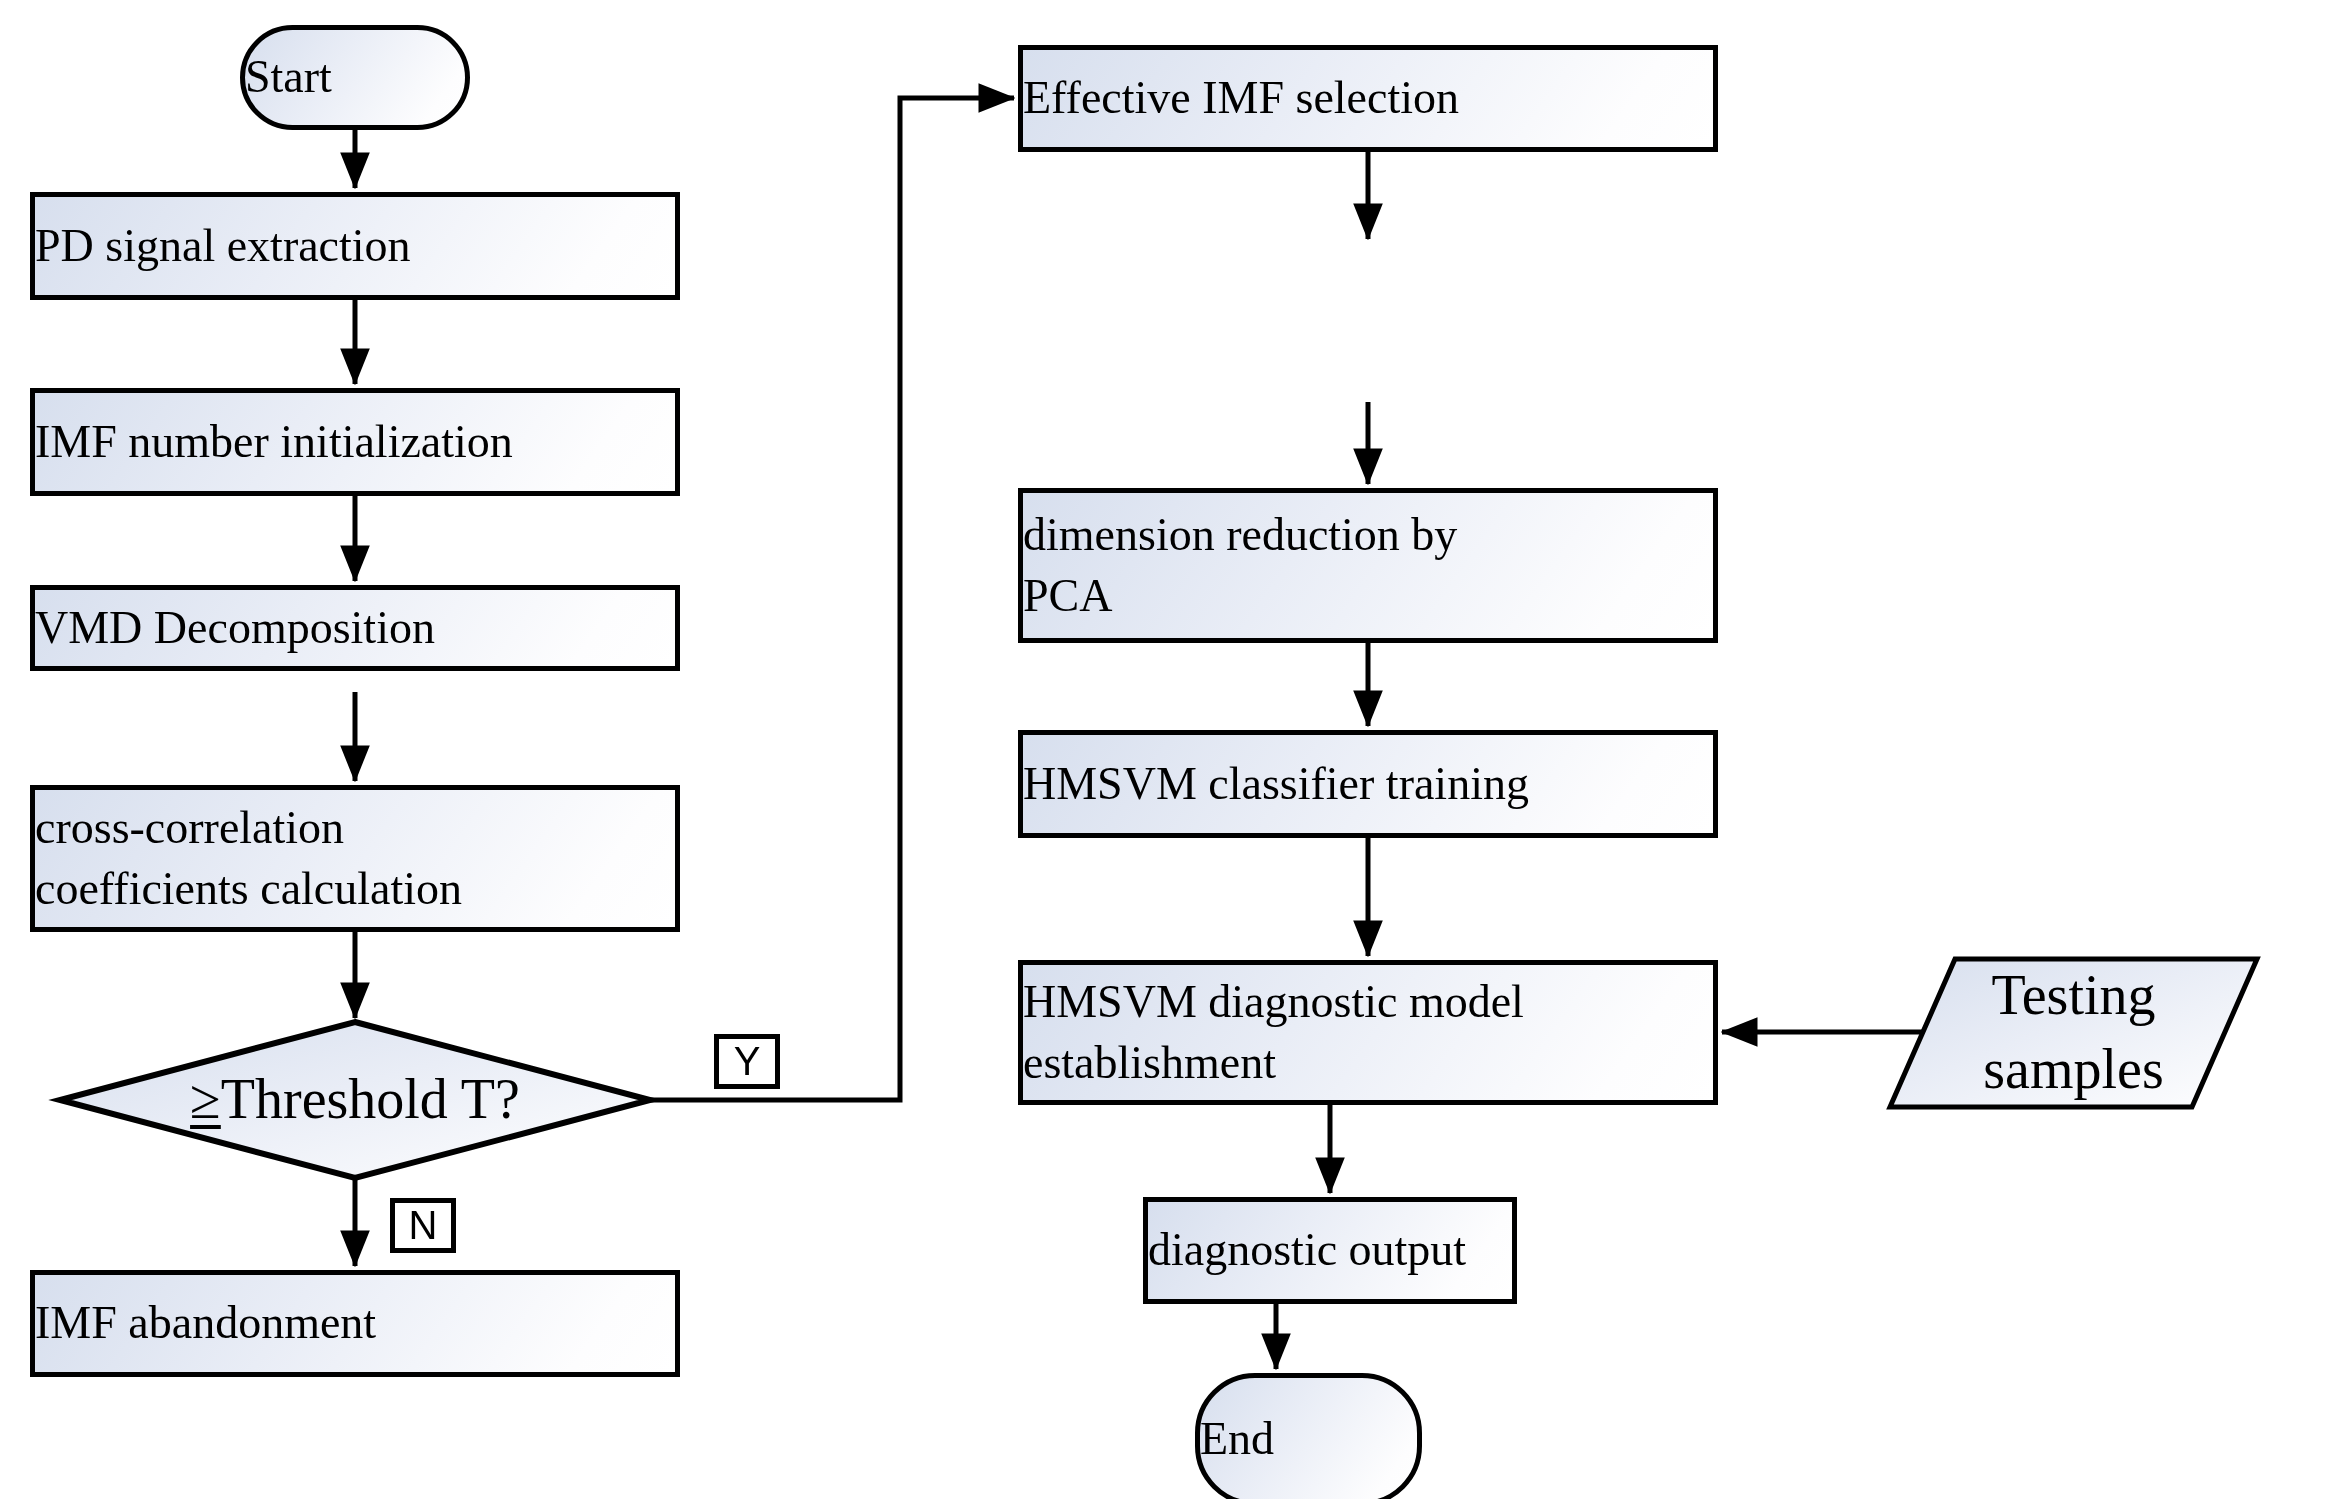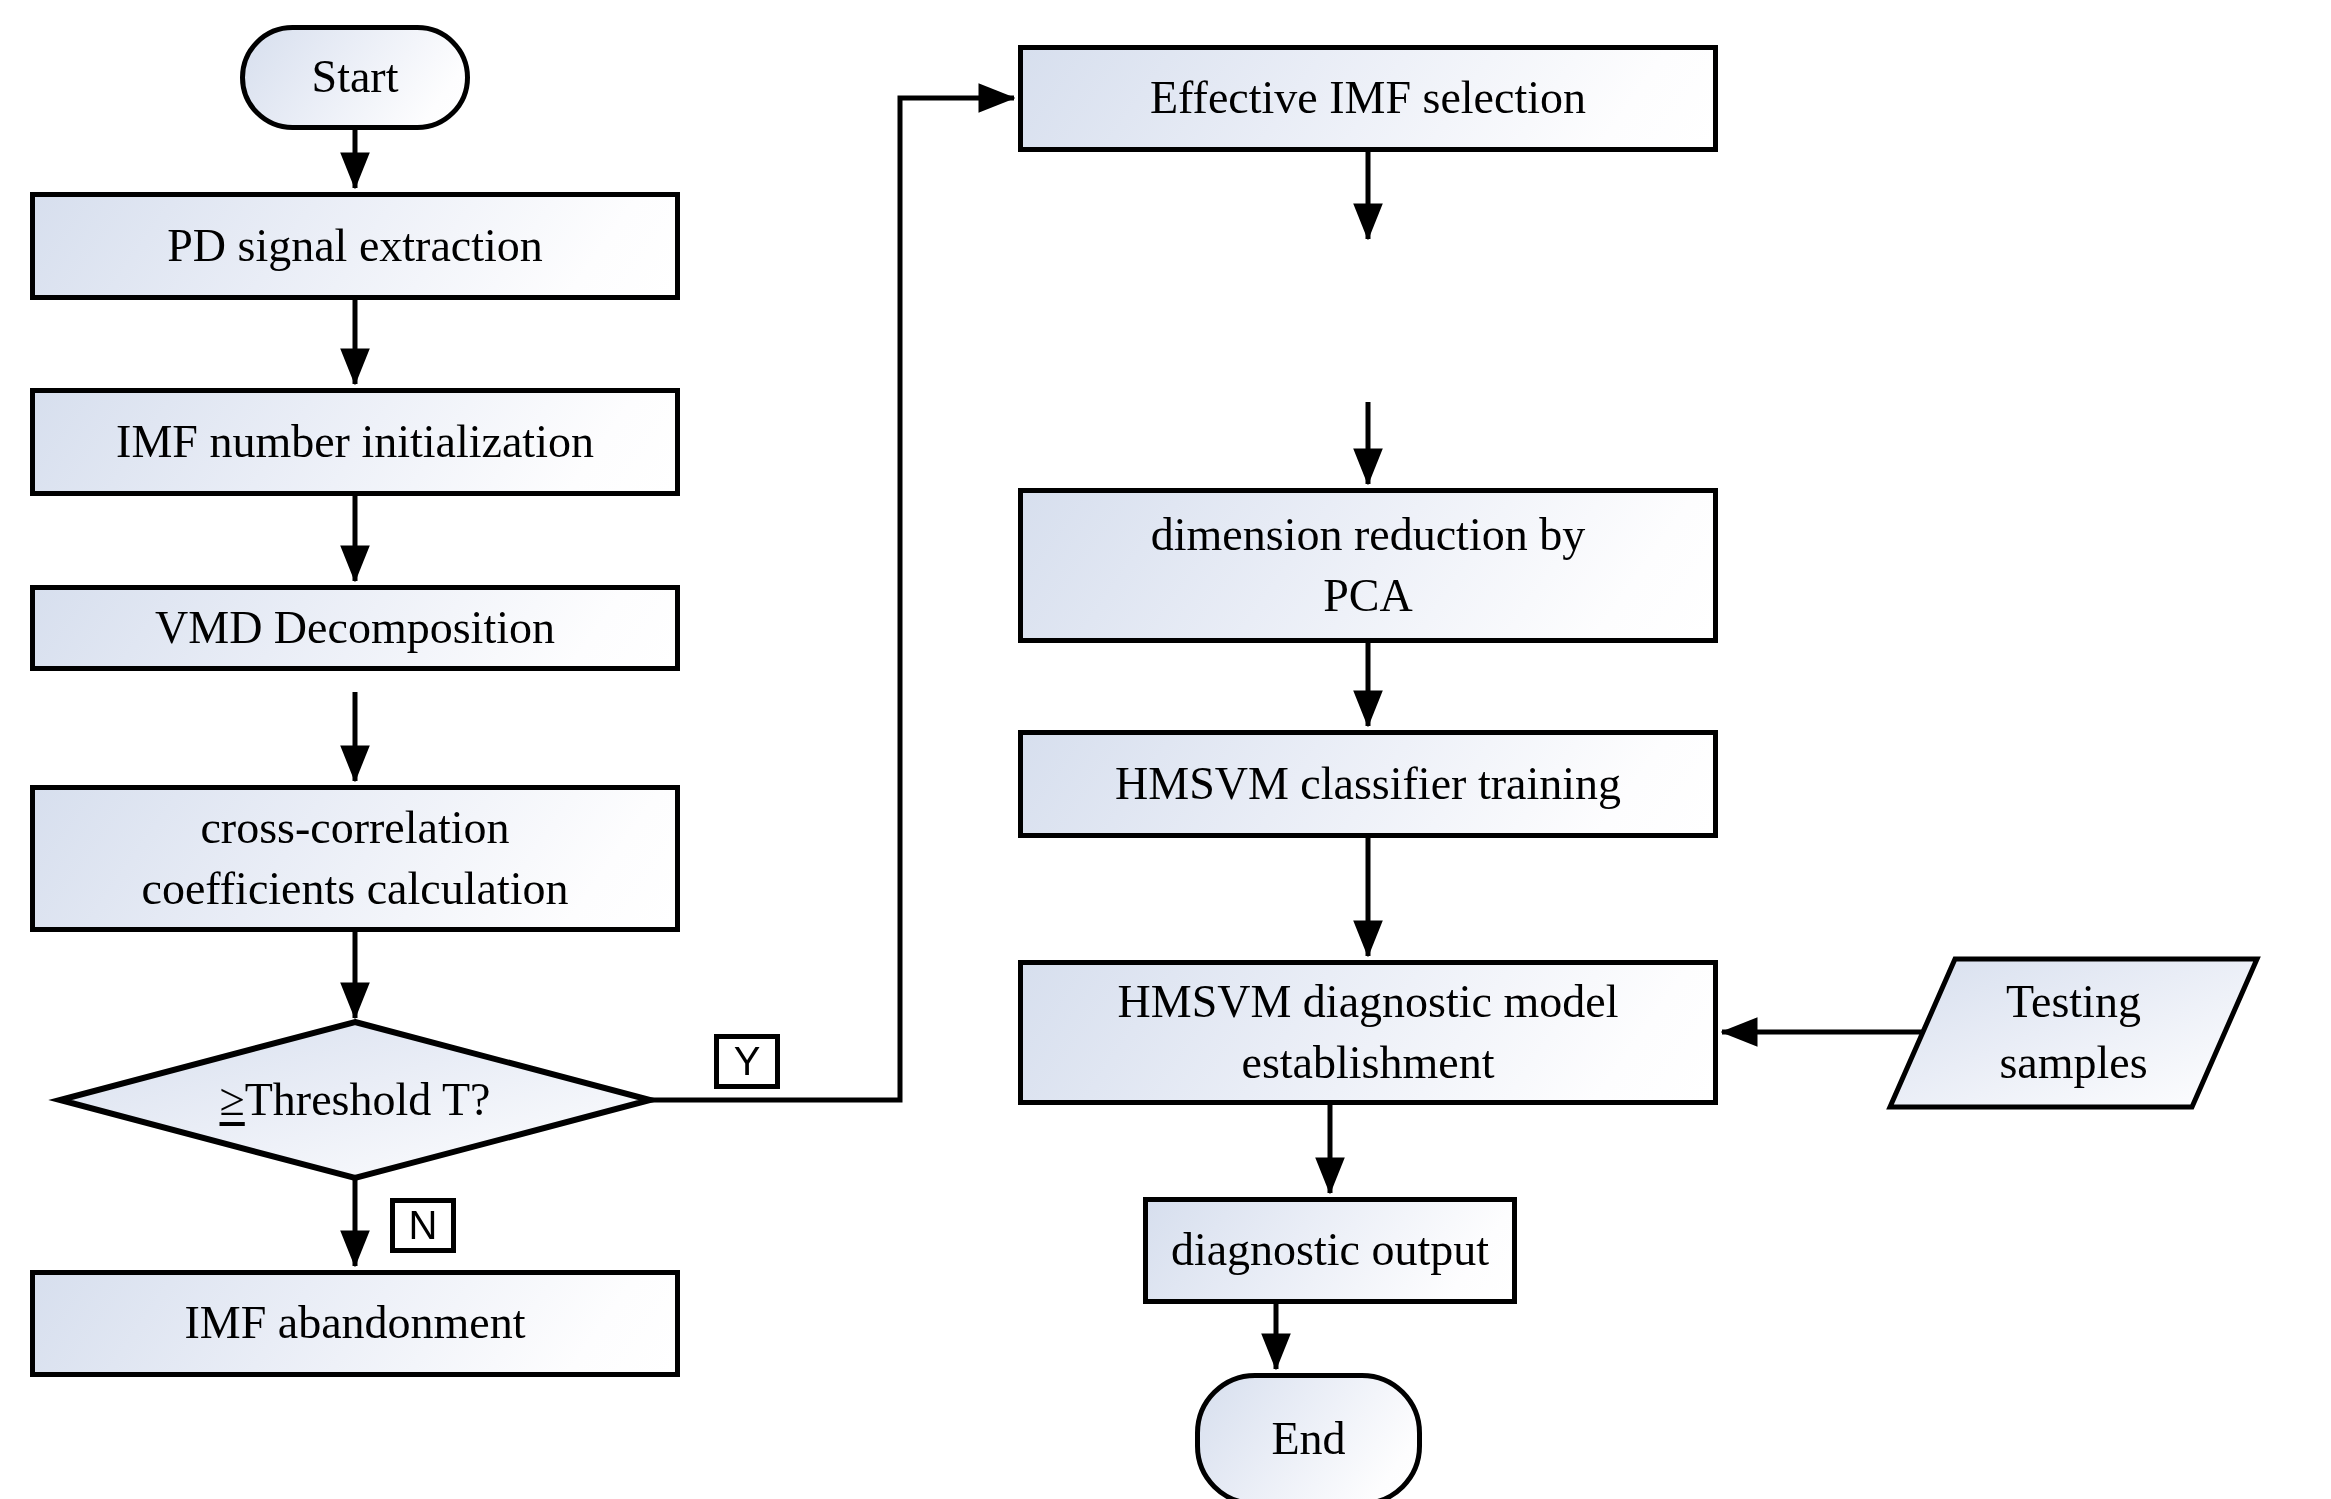--- a/index.html
+++ b/index.html
@@ -8,35 +8,35 @@
     width:2331px;height:1499px;
     background:#ffffff;
     font-family:"Liberation Serif", serif;
     color:#000;
     overflow:hidden;
   }
   #wires{position:absolute;left:0;top:0;width:2331px;height:1499px;}
   .node{
     position:absolute;
     display:flex;flex-direction:column;
-    align-items:center;justify-content:center;
+    align-items:flex-start;justify-content:center;
     text-align:center;
     box-sizing:border-box;
     border:5px solid #000;
     background:linear-gradient(125deg,#d7dfee 0%,#e9edf6 40%,#fdfdfe 85%,#ffffff 100%);
     font-size:46px;line-height:1.32;
     white-space:nowrap;
   }
   .terminator{border-radius:60px;}
   .overlay{
     position:absolute;
     display:flex;flex-direction:column;
     align-items:center;justify-content:center;
     text-align:center;
-    font-size:46px;line-height:1.32;
+    font-size:56px;line-height:1.32;
     background:none;border:none;
     white-space:nowrap;
   }
   .branch{
     position:absolute;
     display:flex;align-items:center;justify-content:center;
     box-sizing:border-box;
     border:5px solid #000;
     background:#fff;
     font-family:"Liberation Sans", sans-serif;

